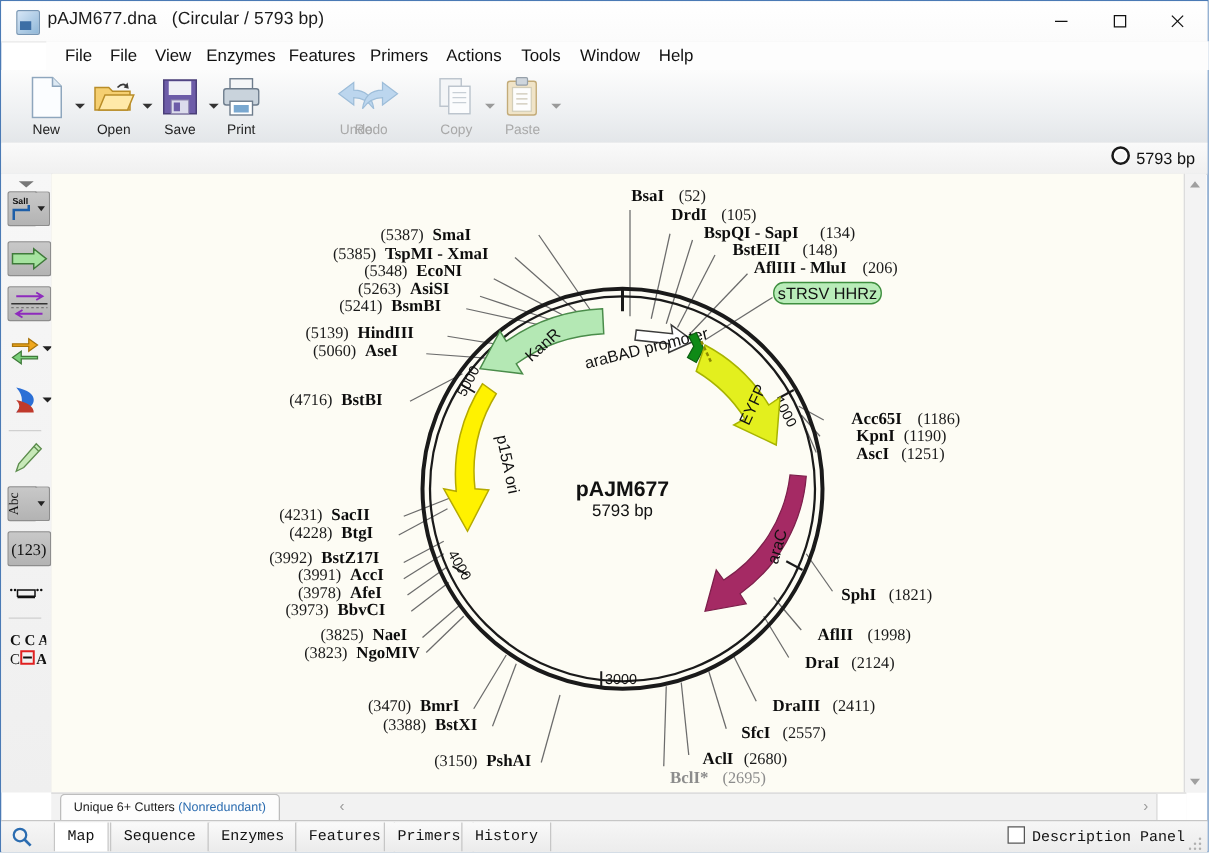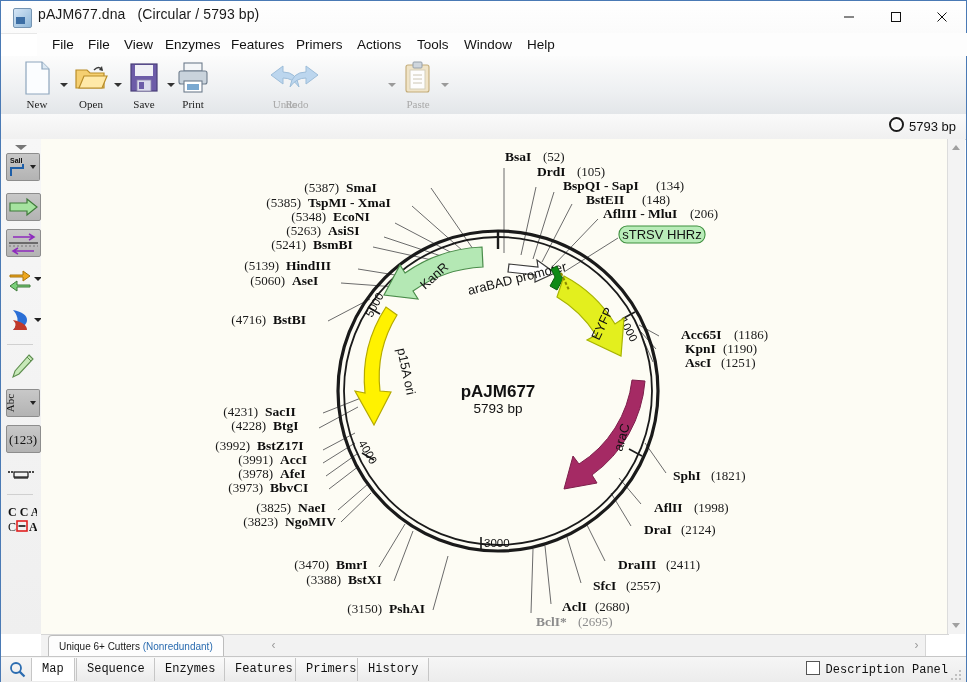--- a/index.html
+++ b/index.html
@@ -56,21 +56,21 @@
   
   .toolbar{
     position:absolute;left:0;top:55px;width:965px;height:58px;
     background:linear-gradient(#fcfcfc,#eef0f2 60%,#e3e6e9);
     border-bottom:1px solid #c9ccd0;
   }
   .tb-btn{position:absolute;top:3px;width:52px;height:53px;cursor:default;}
   .tb-btn .glyph{position:absolute;left:50%;top:2px;transform:translateX(-50%);}
   .tb-btn .lbl{
     position:absolute;left:0;right:0;bottom:2px;text-align:center;
-    font-family:Liberation Serif, serif;font-size:11px;color:#222;
+    font-family:Liberation Sans, sans-serif;font-size:11px;color:#222;
   }
   .tb-btn.disabled .lbl{color:#a9a9a9;}
   .tb-caret{
     position:absolute;top:22px;width:12px;height:12px;cursor:default;
   }
   .tb-caret:before{
     content:"";position:absolute;left:2px;top:5px;
     border-left:4px solid transparent;border-right:4px solid transparent;
     border-top:4px solid #333;
   }
@@ -182,21 +182,21 @@
   .footer{
     position:absolute;left:0;top:655px;width:965px;height:25px;
     background:linear-gradient(#f6f6f6,#ececec);
     border-top:1px solid #c6c6c6;
   }
   .search-icon{position:absolute;left:8px;top:4px;cursor:default;}
   .ftab{
     position:absolute;top:1px;height:23px;line-height:23px;
     font-family:"Liberation Mono", monospace;font-size:12px;color:#111;
     padding:0 10px;border-left:1px solid #c6c6c6;border-right:1px solid #c6c6c6;
-    background:linear-gradient(#fafafa,#ebebeb);cursor:default;white-space:nowrap;
+    background:linear-gradient(#fafafa,#ebebeb);cursor:default;white-space:nowrap;margin-left:12px;
   }
   .ftab.active{background:#ffffff;}
   .desc-check{
     position:absolute;right:18px;top:4px;font-family:"Liberation Mono", monospace;
     font-size:12px;color:#111;white-space:nowrap;cursor:default;
   }
   .desc-box{
     display:inline-block;width:12px;height:12px;border:1px solid #555;
     background:#fff;vertical-align:-2px;margin-right:6px;
   }
@@ -316,20 +316,32 @@
 
     <div class="tb-btn disabled" style="left:270px">
       <span class="glyph" style="left:auto;right:-1px;transform:none">
         <svg width="40" height="34" viewBox="0 0 40 34">
           <path d="M6 26 q2 -15 16 -15 l0 -6 l12 9 l-12 9 l0 -6 q-10 0 -16 9 z" fill="#bcd6ee" stroke="#9dbdd9" stroke-width="1"></path>
         </svg>
       </span>
       <span class="lbl">Redo</span>
     </div>
 
+    <div class="tb-btn disabled" style="left:338px">
+      <span class="glyph">
+        <svg width="32" height="34" viewBox="0 0 32 34">
+          <rect x="3" y="2" width="17" height="22" fill="#f3f5f7" stroke="#b9c2cb" stroke-width="1.1"></rect>
+          <rect x="10" y="8" width="17" height="22" fill="#fbfcfd" stroke="#b9c2cb" stroke-width="1.1"></rect>
+          <line x1="13" y1="13" x2="24" y2="13" stroke="#c8cfd6"></line>
+          <line x1="13" y1="17" x2="24" y2="17" stroke="#c8cfd6"></line>
+          <line x1="13" y1="21" x2="24" y2="21" stroke="#c8cfd6"></line>
+        </svg>
+      </span>
+      <span class="lbl">Copy</span>
+    </div>
     <div class="tb-caret dim" style="left:385px"></div>
 
     <div class="tb-btn disabled" style="left:391px">
       <span class="glyph">
         <svg width="30" height="34" viewBox="0 0 30 34">
           <rect x="3" y="4" width="23" height="27" rx="2" fill="#f0e4c8" stroke="#c3ab78" stroke-width="1.1"></rect>
           <rect x="7" y="9" width="15" height="19" fill="#fdfdfd" stroke="#d3ceb9" stroke-width="1"></rect>
           <rect x="10" y="1" width="9" height="6" rx="1" fill="#cfd6dd" stroke="#96a0aa" stroke-width="1"></rect>
           <line x1="10" y1="14" x2="19" y2="14" stroke="#ccc6b4"></line>
           <line x1="10" y1="18" x2="19" y2="18" stroke="#ccc6b4"></line>

